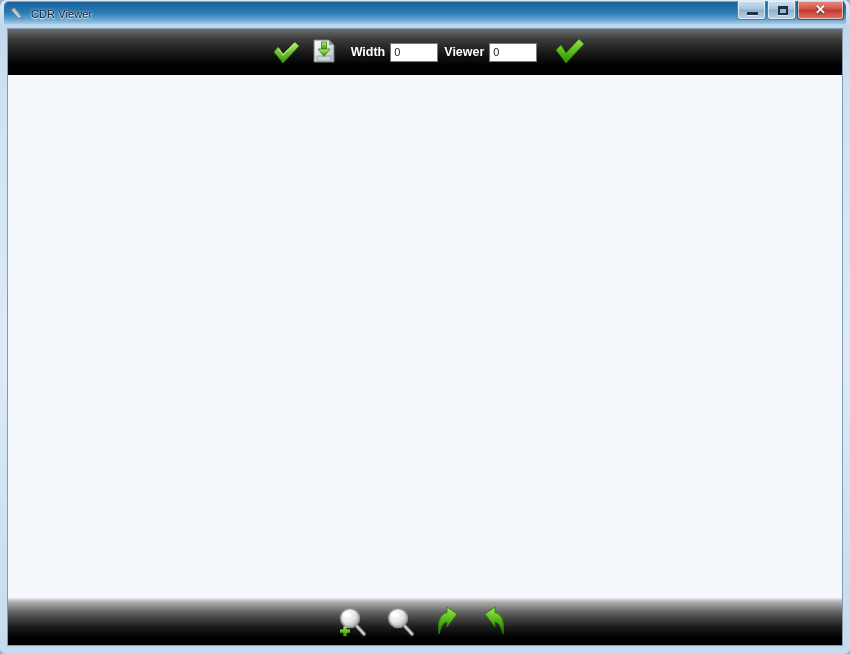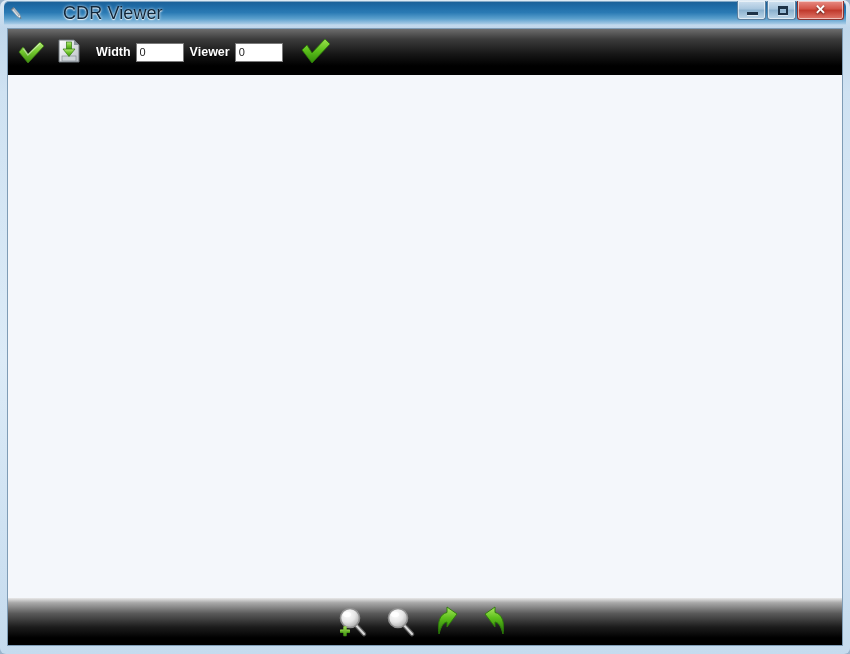--- a/index.html
+++ b/index.html
@@ -78,26 +78,25 @@
 
   
   #app-icon {
     width: 18px; height: 18px;
     position: relative;
     margin-right: 5px;
     display: block;
   }
 
   #title-text {
-    font-size: 18px;
+    font-size: 11px;
     color: #10263a;
     text-shadow: 0 1px 1px rgba(255,255,255,.85), 0 0 3px rgba(255,255,255,.9);
     white-space: nowrap;
     letter-spacing: .1px;
-    margin-left: 32px;
   }
 
   
   #win-controls {
     position: absolute;
     top: 1px;
     right: 6px;
     display: flex;
     align-items: flex-start;
     z-index: 5;
@@ -177,20 +176,21 @@
     background: linear-gradient(to bottom,
                 #6d6d6d 0%,
                 #3c3c3c 22%,
                 #161616 55%,
                 #000000 80%,
                 #000000 100%);
     display: flex;
     align-items: center;
     padding-left: 6px;
     box-sizing: border-box;
+    justify-content: center;
   }
 
   .tb-btn {
     width: 34px;
     height: 34px;
     position: relative;
     margin-right: 4px;
     cursor: default;
     flex: 0 0 auto;
   }

